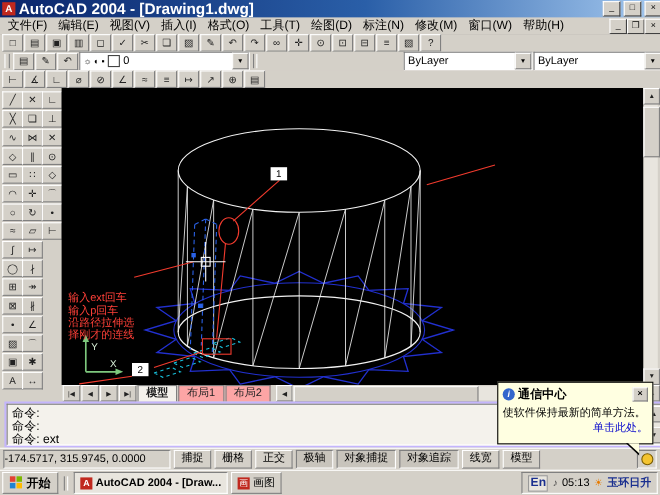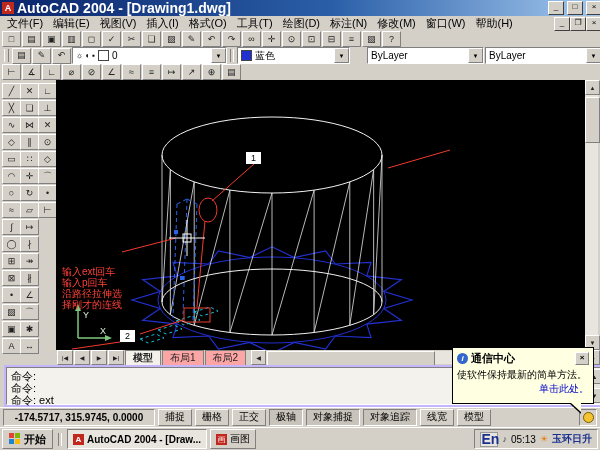--- a/index.html
+++ b/index.html
@@ -65,38 +65,38 @@
   #htrack{flex:1;background:#e8e5de;position:relative;height:13px;}
   #hthumb{position:absolute;left:1px;top:0;width:52%;height:13px;background:#d4d0c8;border:1px solid;border-color:#fff #808080 #808080 #fff;}
 
   #command{position:absolute;left:4px;top:365px;width:600px;height:42px;background:#c4b5fd;padding:2px;box-sizing:border-box;}
   #cmdbox{width:100%;height:100%;background:#f4f2ec;border:1px solid;border-color:#808080 #fff #fff #808080;
           position:relative;padding:2px 18px 1px 4px;box-sizing:border-box;font-size:11px;}
   .cmdline{height:12px;line-height:12px;white-space:pre;}
   #cmdscroll{position:absolute;right:1px;top:1px;width:13px;height:calc(100% - 2px);background:#e8e5de;display:flex;flex-direction:column;justify-content:space-between;}
 
   #status{position:absolute;left:0;top:407px;width:600px;height:20px;background:#d4d0c8;display:flex;align-items:center;padding:0 3px;gap:3px;border-top:1px solid #fff;box-sizing:border-box;}
-  #coords{width:150px;height:15px;line-height:15px;font-size:10px;text-align:center;border:1px solid;border-color:#808080 #fff #fff #808080;flex:none;font-weight:bold;}
+  #coords{width:150px;height:15px;line-height:15px;font-size:10px;text-align:left;border:1px solid;border-color:#808080 #fff #fff #808080;flex:none;}
   .toggle{height:15px;line-height:13px;padding:0 6px;font-size:10px;background:#d4d0c8;border:1px solid;border-color:#fff #808080 #808080 #fff;flex:none;}
   .toggle.on{border-color:#808080 #fff #fff #808080;background:#c8c4bc;}
   #comm-tray{margin-left:auto;width:16px;height:15px;display:flex;align-items:center;justify-content:center;border:1px solid;border-color:#808080 #fff #fff #808080;}
   #comm-tray span{width:9px;height:9px;border-radius:50%;background:#f4c430;border:1px solid #7a5c00;display:block;}
 
   #taskbar{position:absolute;left:0;top:427px;width:600px;height:23px;background:#d4d0c8;border-top:1px solid #fff;display:flex;align-items:center;padding:0 2px;gap:3px;box-sizing:border-box;}
   #start-button{height:18px;display:flex;align-items:center;gap:3px;padding:0 6px;font-weight:bold;font-size:11px;background:#d4d0c8;border:1px solid;border-color:#fff #808080 #808080 #fff;flex:none;}
   .winlogo{width:12px;height:12px;display:grid;grid-template-columns:5px 5px;grid-template-rows:5px 5px;gap:1px;flex:none;}
   .winlogo i{display:block;}
   .winlogo i:nth-child(1){background:#e34234;} .winlogo i:nth-child(2){background:#7db700;}
   .winlogo i:nth-child(3){background:#1f83d4;} .winlogo i:nth-child(4){background:#ffba00;}
   .task{height:18px;display:flex;align-items:center;gap:3px;padding:0 5px;font-size:10px;background:#d4d0c8;
         border:1px solid;border-color:#fff #808080 #808080 #fff;white-space:nowrap;overflow:hidden;flex:none;}
   .task.active{border-color:#808080 #fff #fff #808080;background:#e8e5de;font-weight:bold;}
   .task .ticon{width:11px;height:11px;background:#c0281e;color:#fff;font-size:8px;text-align:center;line-height:11px;flex:none;}
   #tray{margin-left:auto;height:18px;border:1px solid;border-color:#808080 #fff #fff #808080;display:flex;align-items:center;gap:4px;padding:0 5px;font-size:10px;flex:none;}
-  #lang-ind{width:16px;height:13px;background:#e8e5de;color:#1a2f8f;font-size:14px;font-weight:bold;text-align:center;line-height:13px;border:1px solid #999;}
+  #lang-ind{width:16px;height:13px;background:#e8e5de;color:#1a2f8f;font-size:11px;font-weight:bold;text-align:center;line-height:13px;border:1px solid #999;}
   #tray .note-ic{font-size:9px;color:#444;}
   #brand{color:#1a2f8f;font-weight:bold;}
   #brand-sun{color:#e87b00;font-size:9px;}
 
   #balloon{position:absolute;left:452px;top:347px;width:142px;height:57px;background:#ffffe1;border:1px solid #000;z-index:60;padding:3px 4px;box-sizing:border-box;font-size:10px;}
   #balloon .hdr{display:flex;align-items:center;gap:3px;font-weight:bold;font-size:11px;margin-bottom:2px;}
   #balloon .info-ic{width:11px;height:11px;border-radius:50%;background:#3366cc;color:#fff;font-size:8px;font-style:italic;font-weight:bold;display:flex;align-items:center;justify-content:center;flex:none;}
   #balloon .close{margin-left:auto;width:12px;height:11px;background:#d4d0c8;border:1px solid;border-color:#fff #808080 #808080 #fff;font-size:8px;line-height:9px;text-align:center;}
   #balloon .link{color:#0000cc;text-align:right;}
   #balloon::before{content:"";position:absolute;left:116px;bottom:-11px;border-left:12px solid transparent;border-top:11px solid #000;}
@@ -249,25 +249,20 @@
 
       <span class="mini">☼</span>
           <span class="mini">◐</span>
           <span class="mini">▪</span>
         </span>
       <span class="chip" style="background:#fff;"></span>
       <span>0</span>
       <span class="arrow">▼</span>
     </div>
     <div class="sep"></div>
-    <div class="dd" style="width:108px;">
-      <span class="chip" style="background: rgb(34, 48, 207);"></span>
-      <span>蓝色</span>
-      <span class="arrow">▼</span>
-    </div>
     <div style="flex:1;"></div>
     <div class="dd" style="width:112px;">
       <span>ByLayer</span>
       <span class="arrow">▼</span>
     </div>
     <div class="dd" style="width:112px;">
       <span>ByLayer</span>
       <span class="arrow">▼</span>
     </div>
   </div>

